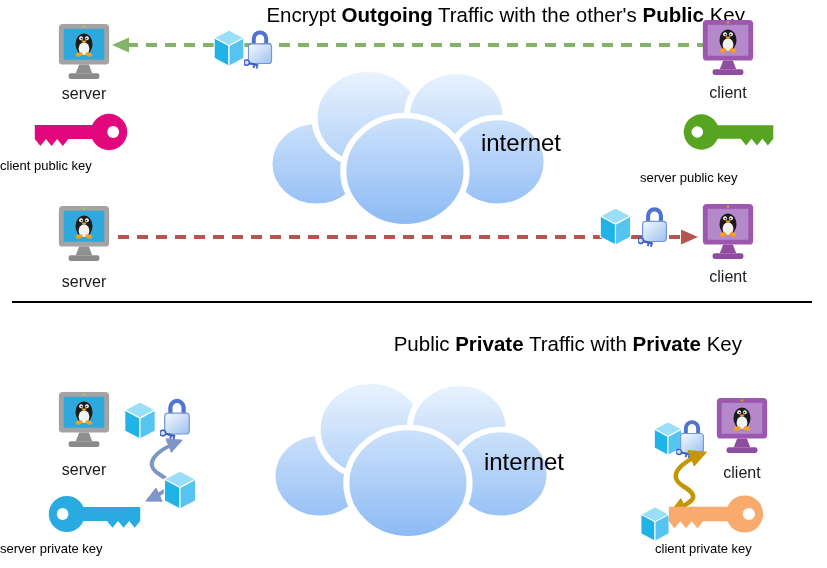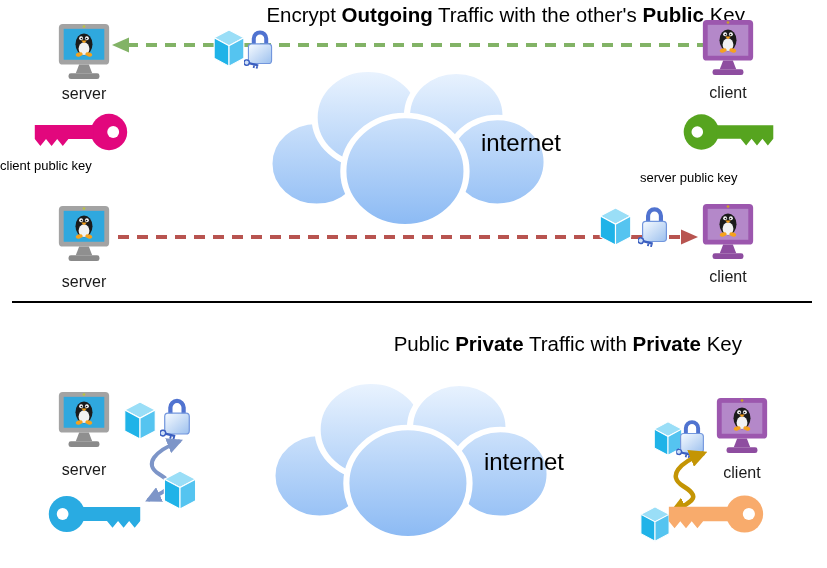--- a/index.html
+++ b/index.html
@@ -202,20 +202,21 @@
     <path d="M 47 7 C 22 17, 10 30, 26 40 C 42 50, 40 54, 15 66" fill="none" stroke="#7d95c8" stroke-width="4" marker-start="url(#mSlate)" marker-end="url(#mSlate)"></path>
   </svg>
 
   <svg class="abs" style="left:162px;top:470px;" width="36" height="41" viewBox="0 0 36 42">
       <use href="#sym-cube"></use>
     </svg>
 
   <svg class="abs key-blue" style="left:46px;top:492px;" width="97" height="44" viewBox="0 0 140 60">
       <use href="#sym-key"></use>
     </svg>
+  <div class="key-label" style="left:0px;top:541px;width:178px;">server private key</div>
 
   <svg class="abs" style="left:711px;top:398px;" width="62" height="58" viewBox="0 0 64 60">
       <use href="#sym-client-monitor"></use>
     </svg>
   <div class="node-label" style="left:692px;top:464px;width:100px;">client</div>
 
   <svg class="abs" style="left:652px;top:421px;" width="32" height="36" viewBox="0 0 36 42">
       <use href="#sym-cube"></use>
     </svg>
   <svg class="abs" style="left:676px;top:416px;" width="32" height="42" viewBox="0 0 36 48">
@@ -226,14 +227,15 @@
     <path d="M 47 7 C 22 17, 10 30, 26 40 C 42 50, 40 54, 15 66" fill="none" stroke="#c49504" stroke-width="4.5" marker-start="url(#mGold)" marker-end="url(#mGold)"></path>
   </svg>
 
   <svg class="abs" style="left:639px;top:506px;" width="32" height="37" viewBox="0 0 36 42">
       <use href="#sym-cube"></use>
     </svg>
 
   <svg class="abs flip key-orange" style="left:666px;top:491px;" width="100" height="46" viewBox="0 0 140 60">
       <use href="#sym-key"></use>
     </svg>
+  <div class="key-label" style="left:655px;top:541px;width:172px;">client private key</div>
 
 </div>
 
 </body></html>

